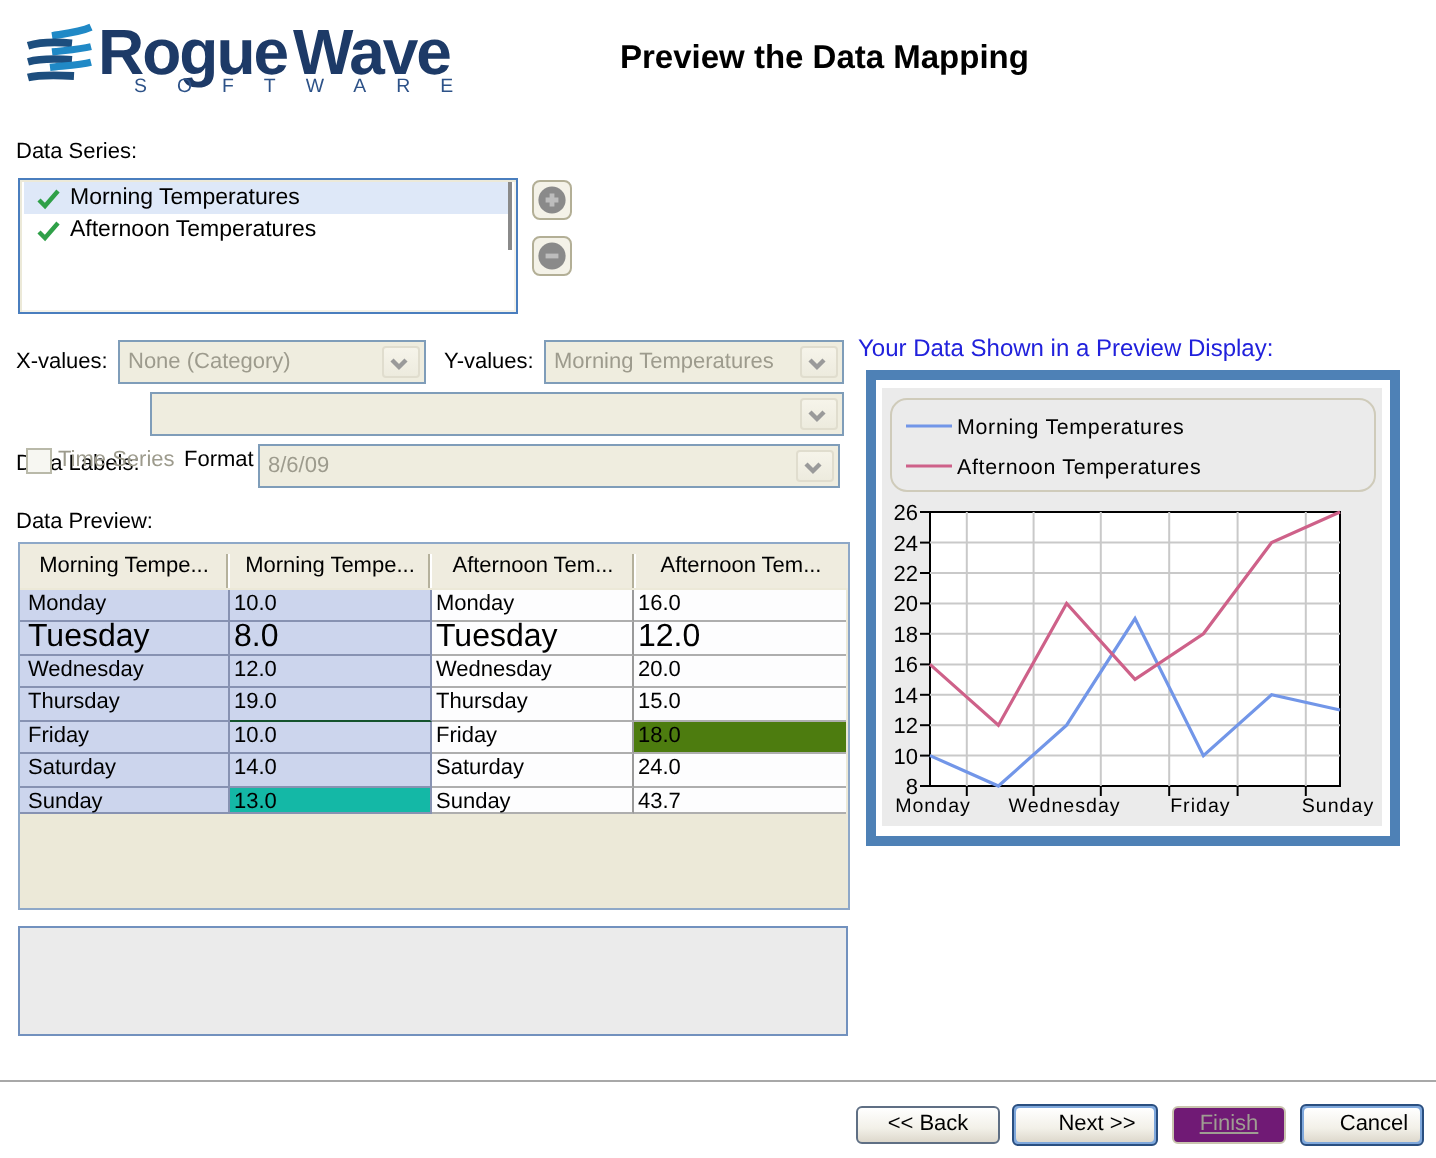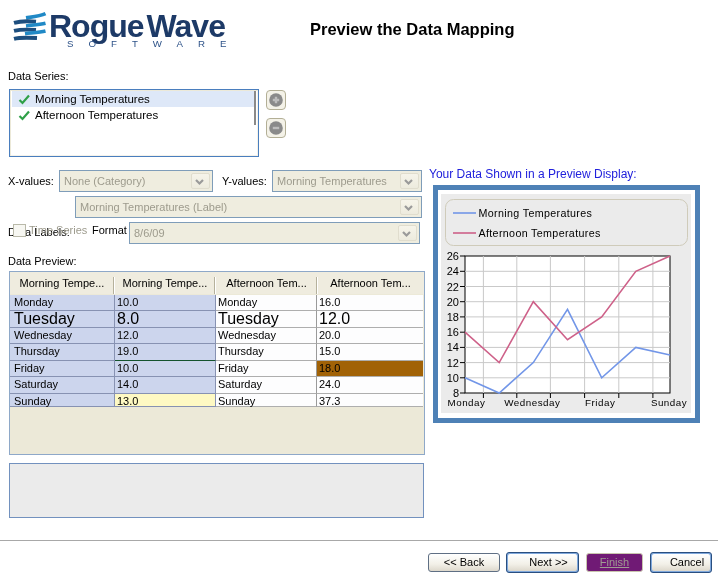--- a/index.html
+++ b/index.html
@@ -72,21 +72,20 @@
 <div class="abs lbl" style="left:222px;top:175px;">Y-values:</div>
 <div class="combo" style="left:272px;top:170px;width:148px;">
   <div class="txt">Morning Temperatures</div>
   <div class="arr"><svg width="15" height="16">
         <path d="M4,6 L7.5,9.5 L11,6" stroke="#9A9A9A" stroke-width="2.2" fill="none"></path>
       </svg></div>
 </div>
 
 <div class="abs lbl" style="left:8px;top:198px;margin-top:28px;">Data Labels:</div>
 <div class="combo" style="left:75px;top:196px;width:345px;">
-  <div class="txt">Morning Temperatures (Label)</div>
   <div class="arr"><svg width="15" height="16">
         <path d="M4,6 L7.5,9.5 L11,6" stroke="#9A9A9A" stroke-width="2.2" fill="none"></path>
       </svg></div>
 </div>
 
 <div class="abs" style="left:13px;top:224px;width:11px;height:11px;border:1px solid #B9B9A9;background:#F7F7F2;"></div>
 <div class="abs lbl" style="left:29px;top:224px;color:#9D9B8D;">Time Series</div>
 <div class="abs lbl" style="left:92px;top:224px;">Format</div>
 <div class="combo" style="left:129px;top:222px;width:289px;">
   <div class="txt">8/6/09</div>
@@ -131,33 +130,33 @@
 <div style="display:flex;height:16.5px;font-size:11px;overflow:hidden;">
         <div style="width:105px;background:#CCD5ED;border-bottom:1px solid #8792B2;border-right:1px solid #8792B2;box-sizing:border-box;padding-left:4px;line-height:15.5px;">Thursday</div>
         <div style="width:101px;background:#CCD5ED;border-bottom:1px solid #14532d;border-right:1px solid #8792B2;box-sizing:border-box;padding-left:2px;line-height:15.5px;">19.0</div>
         <div style="width:101px;background:#FDFDFE;border-bottom:1px solid #AEAEAE;border-right:1px solid #9A9A9A;box-sizing:border-box;padding-left:2px;line-height:15.5px;">Thursday</div>
         <div style="width:106px;background:#FDFDFE;border-bottom:1px solid #AEAEAE;box-sizing:border-box;padding-left:2px;line-height:15.5px;">15.0</div>
       </div>
 <div style="display:flex;height:16.5px;font-size:11px;overflow:hidden;">
         <div style="width:105px;background:#CCD5ED;border-bottom:1px solid #8792B2;border-right:1px solid #8792B2;box-sizing:border-box;padding-left:4px;line-height:15.5px;">Friday</div>
         <div style="width:101px;background:#CCD5ED;border-bottom:1px solid #8792B2;border-right:1px solid #8792B2;box-sizing:border-box;padding-left:2px;line-height:15.5px;">10.0</div>
         <div style="width:101px;background:#FDFDFE;border-bottom:1px solid #AEAEAE;border-right:1px solid #9A9A9A;box-sizing:border-box;padding-left:2px;line-height:15.5px;">Friday</div>
-        <div style="width:106px;background:#a16207;border-bottom:1px solid #AEAEAE;box-sizing:border-box;padding-left:2px;line-height:15.5px;">18.0</div>
+        <div style="width:106px;background:#4d7c0f;border-bottom:1px solid #AEAEAE;box-sizing:border-box;padding-left:2px;line-height:15.5px;">18.0</div>
       </div>
 <div style="display:flex;height:16.5px;font-size:11px;overflow:hidden;">
         <div style="width:105px;background:#CCD5ED;border-bottom:1px solid #8792B2;border-right:1px solid #8792B2;box-sizing:border-box;padding-left:4px;line-height:15.5px;">Saturday</div>
         <div style="width:101px;background:#CCD5ED;border-bottom:1px solid #8792B2;border-right:1px solid #8792B2;box-sizing:border-box;padding-left:2px;line-height:15.5px;">14.0</div>
         <div style="width:101px;background:#FDFDFE;border-bottom:1px solid #AEAEAE;border-right:1px solid #9A9A9A;box-sizing:border-box;padding-left:2px;line-height:15.5px;">Saturday</div>
         <div style="width:106px;background:#FDFDFE;border-bottom:1px solid #AEAEAE;box-sizing:border-box;padding-left:2px;line-height:15.5px;">24.0</div>
       </div>
 <div style="display:flex;height:13.5px;font-size:11px;overflow:hidden;">
         <div style="width:105px;background:#CCD5ED;border-bottom:1px solid #8792B2;border-right:1px solid #8792B2;box-sizing:border-box;padding-left:4px;line-height:15.5px;">Sunday</div>
-        <div style="width:101px;background:#fef9c3;border-bottom:1px solid #8792B2;border-right:1px solid #8792B2;box-sizing:border-box;padding-left:2px;line-height:15.5px;">13.0</div>
+        <div style="width:101px;background:#14b8a6;border-bottom:1px solid #8792B2;border-right:1px solid #8792B2;box-sizing:border-box;padding-left:2px;line-height:15.5px;">13.0</div>
         <div style="width:101px;background:#FDFDFE;border-bottom:1px solid #AEAEAE;border-right:1px solid #9A9A9A;box-sizing:border-box;padding-left:2px;line-height:15.5px;">Sunday</div>
-        <div style="width:106px;background:#FDFDFE;border-bottom:1px solid #AEAEAE;box-sizing:border-box;padding-left:2px;line-height:15.5px;">37.3</div>
+        <div style="width:106px;background:#FDFDFE;border-bottom:1px solid #AEAEAE;box-sizing:border-box;padding-left:2px;line-height:15.5px;">43.7</div>
       </div>
 </div>
 </div>
 
 <div class="abs" style="left:9px;top:463px;width:413px;height:53px;border:1px solid #7291BE;background:#EBEBEB;"></div>
 
 <div class="abs" style="left:429px;top:167px;font-size:12px;color:#2121DC;">Your Data Shown in a Preview Display:</div>
 
 <div class="abs" style="left:433px;top:185px;width:257px;height:228px;border:5px solid #4E81B6;background:#fff;"></div>
 <svg class="abs" style="left:433px;top:185px;" width="267" height="238" viewBox="433 185 267 238">

